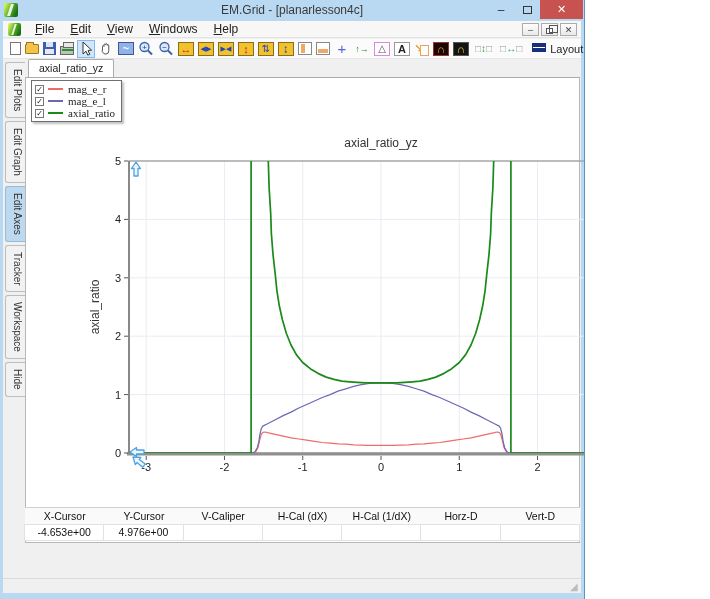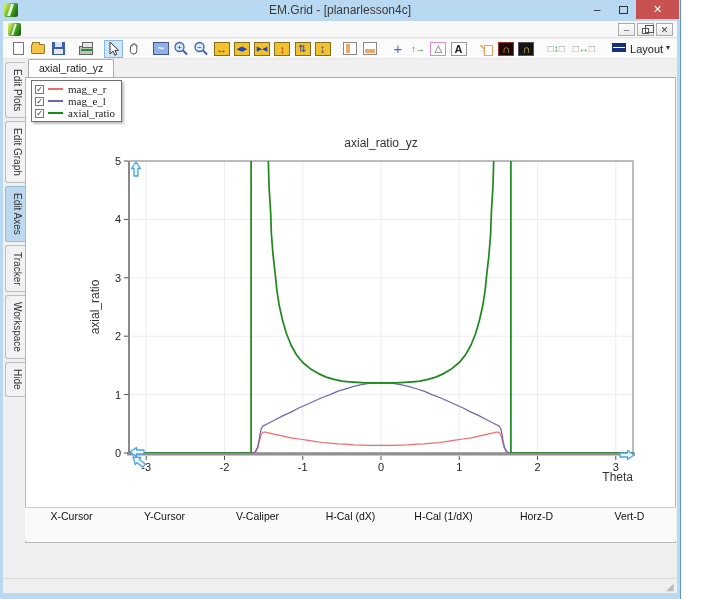--- a/index.html
+++ b/index.html
@@ -1,17 +1,17 @@
 <!DOCTYPE html>
 <html><head>
 <meta charset="utf-8">
 <style>
   * { margin:0; padding:0; box-sizing:border-box; }
   html,body { width:710px; height:599px; font-family:"Liberation Sans","DejaVu Sans",sans-serif; }
-  .window { position:relative; width:680px; height:599px; background:#b9d9f2; outline:1px solid #5d94c4; overflow:hidden; }
+  .window { position:relative; width:584px; height:599px; background:#b9d9f2; outline:1px solid #5d94c4; overflow:hidden; }
 
   
   .titlebar { position:absolute; left:0; top:0; right:0; height:21px; background:#b9d9f2; }
   .title-text { position:absolute; left:0; right:0; top:3px; text-align:center; font-size:12px; color:#3a3a3a; }
   .app-logo { position:absolute; left:4px; top:3px; width:14px; height:14px; border-radius:2px;
               background:linear-gradient(115deg,#d6ec5f 10%,#57b32c 45%,#1d6e14 85%); }
   .app-logo::after { content:""; position:absolute; left:5px; top:1px; width:3px; height:12px; background:#eaf6d8; transform:skewX(-18deg); }
   .winbtn { position:absolute; top:0; height:19px; display:flex; align-items:center; justify-content:center; font-size:12px; color:#333; cursor:default; }
   .btn-min { right:70px; width:26px; }
   .btn-max { right:44px; width:26px; }
@@ -104,20 +104,27 @@
     <div class="winbtn btn-min">–</div>
     <div class="winbtn btn-max">
         <span class="maxbox"></span>
       </div>
     <div class="winbtn btn-close">✕</div>
   </div>
 
   <div class="app-body">
     <div class="menubar">
       <span class="menu-logo"></span>
+      <span id="menu-items" style="display: inline-flex;">
+          <span class="menu-item"><u>F</u>ile</span>
+          <span class="menu-item"><u>E</u>dit</span>
+          <span class="menu-item"><u>V</u>iew</span>
+          <span class="menu-item"><u>W</u>indows</span>
+          <span class="menu-item"><u>H</u>elp</span>
+        </span>
       <span class="mdi-btns">
         <span class="mdi-btn">–</span>
         <span class="mdi-btn">
             <span class="restore-glyph"></span>
           </span>
         <span class="mdi-btn">✕</span>
       </span>
     </div>
 
     <div class="toolbar" id="toolbar">
@@ -329,19 +336,28 @@
     <div class="readout">
       <div class="readout-head" id="readout-head">
           <div>X-Cursor</div>
           <div>Y-Cursor</div>
           <div>V-Caliper</div>
           <div>H-Cal (dX)</div>
           <div>H-Cal (1/dX)</div>
           <div>Horz-D</div>
           <div>Vert-D</div>
         </div>
+      <div class="readout-vals" id="readout-vals">
+          <div>-4.653e+00</div>
+          <div>4.976e+00</div>
+          <div></div>
+          <div></div>
+          <div></div>
+          <div></div>
+          <div></div>
+        </div>
     </div>
 
     <div class="statusbar">
       <span class="grip">◢</span>
     </div>
   </div>
 </div>
 
 </body></html>

